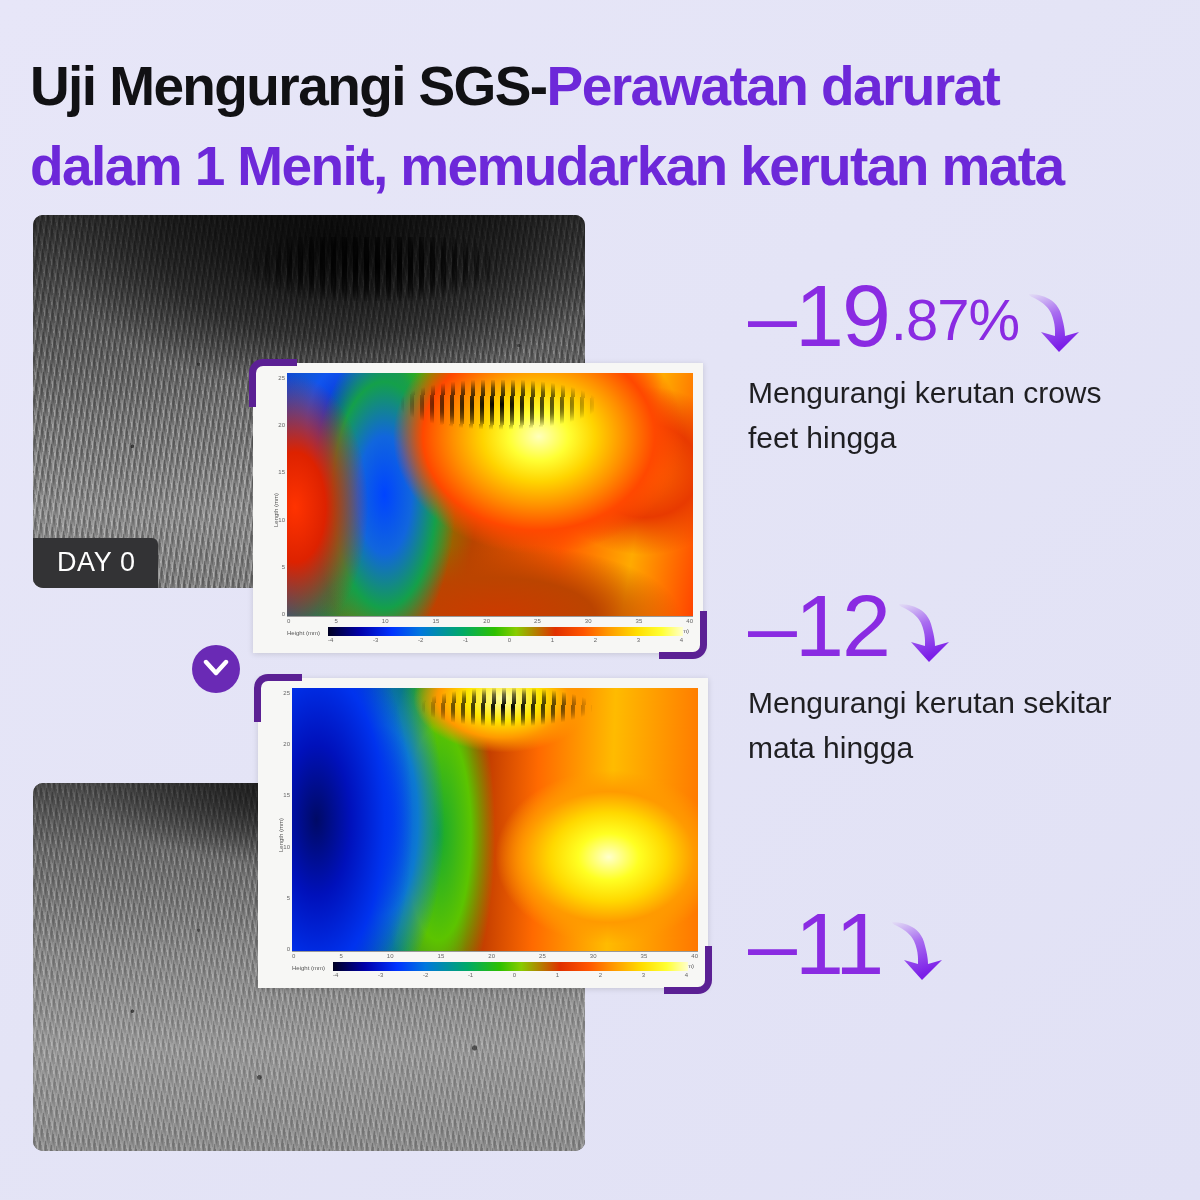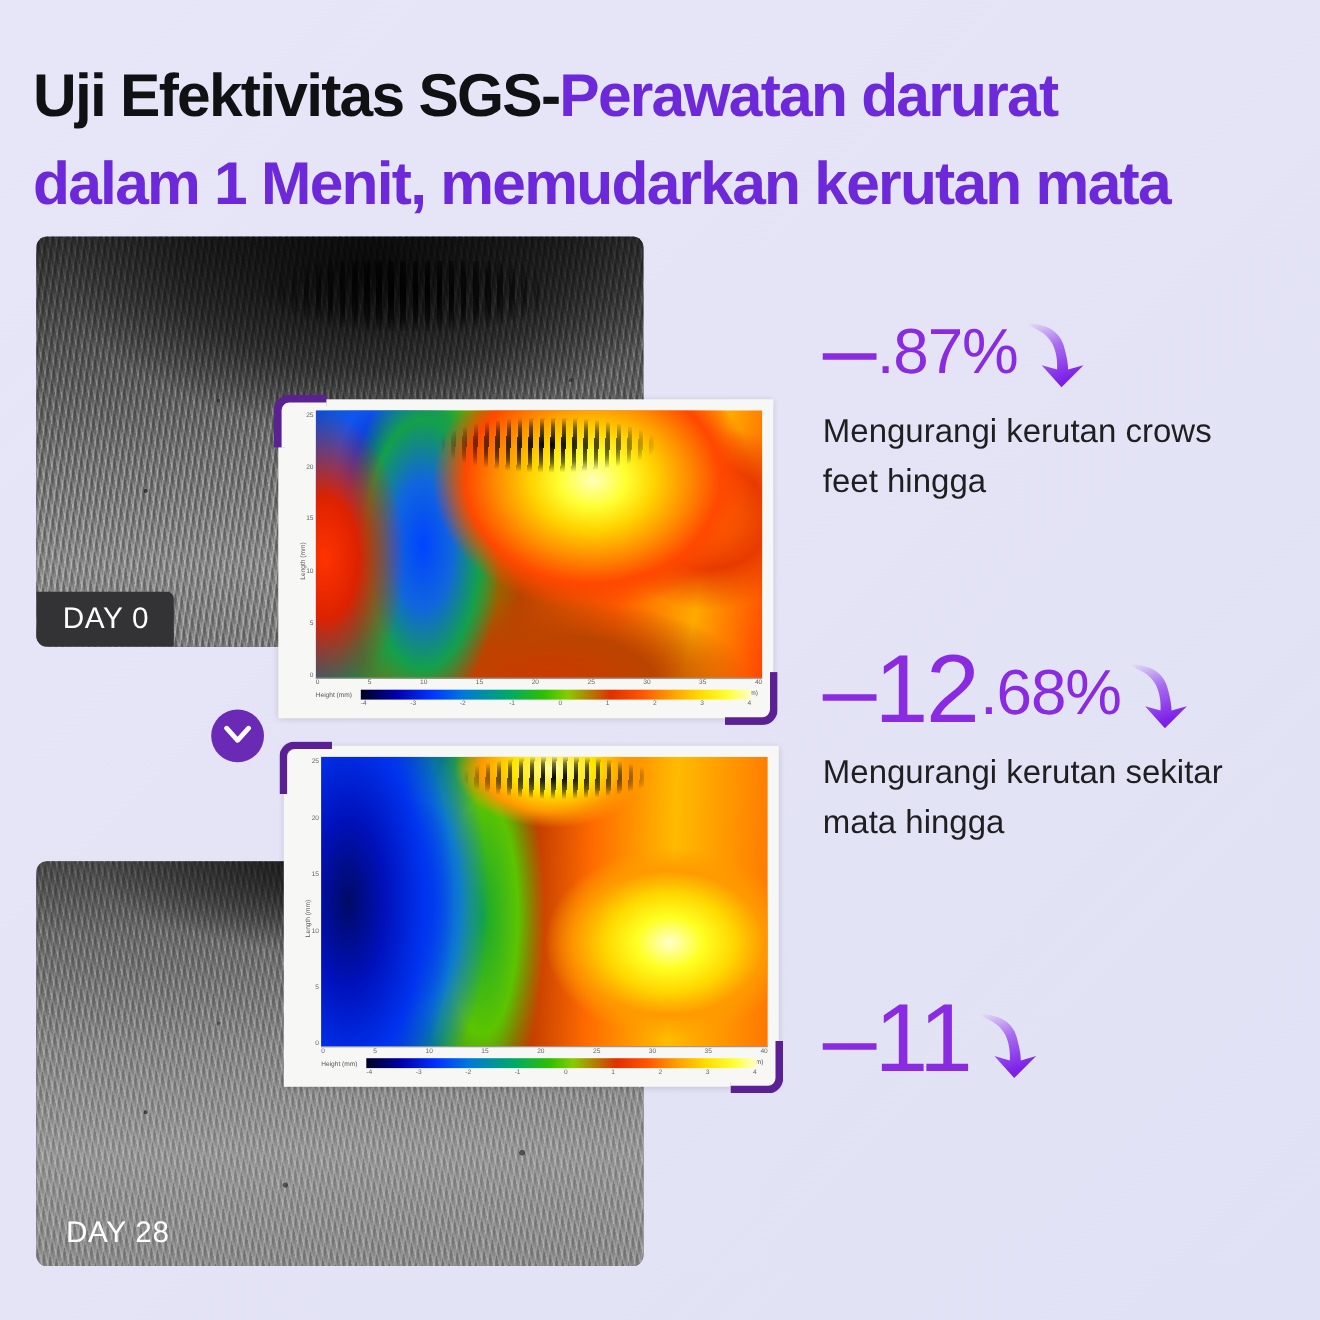--- a/index.html
+++ b/index.html
@@ -305,21 +305,21 @@
     line-height: 45px;
     color: #1f1f22;
     font-weight: 400;
     max-width: 400px;
   }
 </style>
 </head>
 <body>
 
 <div id="title-block">
-  <div class="title-line"><span class="t-black">Uji Efektivitas SGS-</span><span class="t-purple">Perawatan darurat</span></div>
+  <div class="title-line"><span class="t-black">Uji Mengurangi SGS-</span><span class="t-purple">Perawatan darurat</span></div>
   <div class="title-line t-purple">dalam 1 Menit, memudarkan kerutan mata</div>
 </div>
 
 <div id="left-col">
 
   <div class="photo" id="photo-day0">
     <div class="skin">
       <div class="skin-base"></div>
       <div class="skin-lines"></div>
       <div class="skin-lines2"></div>
@@ -330,21 +330,20 @@
   </div>
 
   <div class="photo" id="photo-day28">
     <div class="skin">
       <div class="skin-base"></div>
       <div class="skin-lines"></div>
       <div class="skin-lines2"></div>
       <div class="skin-speck"></div>
       <div class="lashes"></div>
     </div>
-    <div class="day-badge plain">DAY 28</div>
   </div>
 
   <div id="chevron-circle">
     <svg width="26" height="22" viewBox="0 0 26 22" aria-hidden="true">
       <polyline points="3,4 13,15 23,4" fill="none" stroke="#ffffff" stroke-width="4.4" stroke-linecap="round" stroke-linejoin="round"></polyline>
     </svg>
   </div>
 
   <div class="bracket br-tl" style="left:249px; top:359px;"></div>
   <div class="bracket br-br" style="left:659px; top:611px;"></div>
@@ -443,20 +442,21 @@
       </div>
     </div>
   </div>
 </div>
 
 <div id="right-col">
 
   <div class="stat" id="stat-0">
     <div class="stat-number-row">
       <span class="stat-big">–</span>
+      <span class="stat-big">19</span>
       <span class="stat-small">.87%</span>
       <span class="arrow-icon">
         <svg width="62" height="66" viewBox="0 0 62 66" aria-hidden="true">
           <defs>
             <linearGradient id="ag0" x1="0" y1="0" x2="0.35" y2="1">
               <stop offset="0%" stop-color="#e3dff5"></stop>
               <stop offset="45%" stop-color="#a96df0"></stop>
               <stop offset="100%" stop-color="#7c1fe8"></stop>
             </linearGradient>
           </defs>
@@ -464,21 +464,20 @@
         </svg>
       </span>
     </div>
     <div class="stat-caption">Mengurangi kerutan crows feet hingga</div>
   </div>
 
   <div class="stat" id="stat-1">
     <div class="stat-number-row">
       <span class="stat-big">–</span>
       <span class="stat-big">12</span>
-      <span class="stat-small">.68%</span>
       <span class="arrow-icon">
         <svg width="62" height="66" viewBox="0 0 62 66" aria-hidden="true">
           <defs>
             <linearGradient id="ag1" x1="0" y1="0" x2="0.35" y2="1">
               <stop offset="0%" stop-color="#e3dff5"></stop>
               <stop offset="45%" stop-color="#a96df0"></stop>
               <stop offset="100%" stop-color="#7c1fe8"></stop>
             </linearGradient>
           </defs>
           <path d="M4 6 C4 6 30 5 36 26 C40 40 40 46 40 48 L54 44 L34 64 L16 44 L30 48 C30 46 31 36 26 25 C19 11 4 10 4 6 Z" fill="url(#ag1)"></path>

